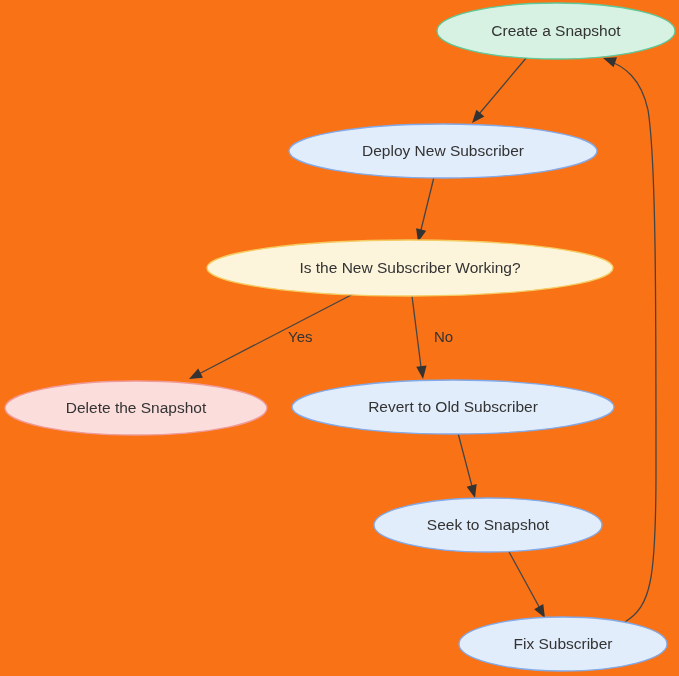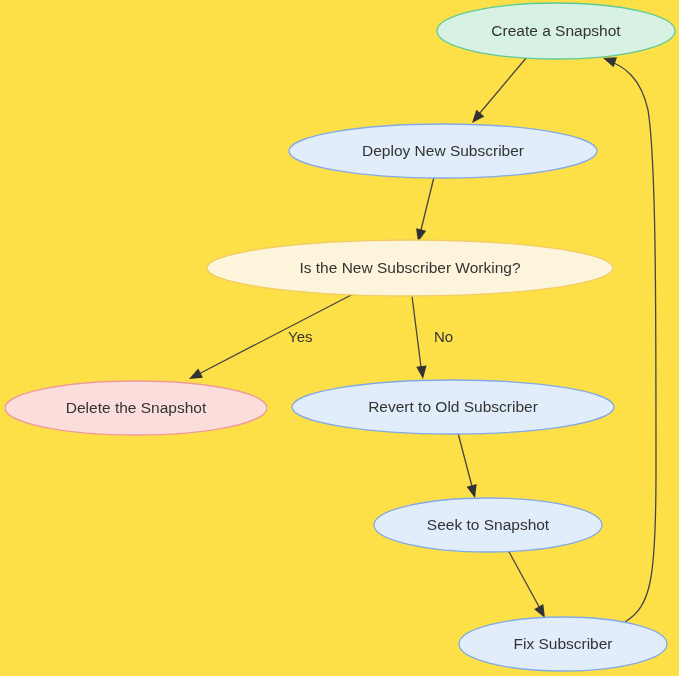--- a/index.html
+++ b/index.html
@@ -11,21 +11,21 @@
   body {
     width: 679px;
     height: 676px;
     font-family: "Liberation Sans", sans-serif;
     overflow: hidden;
   }
   #diagram-root {
     position: relative;
     width: 679px;
     height: 676px;
-    background: #fde047;
+    background: #f97316;
   }
   svg#flowchart-svg {
     display: block;
     width: 679px;
     height: 676px;
   }
   .node-shape {
     stroke-width: 1.3px;
   }
   .node-label {

